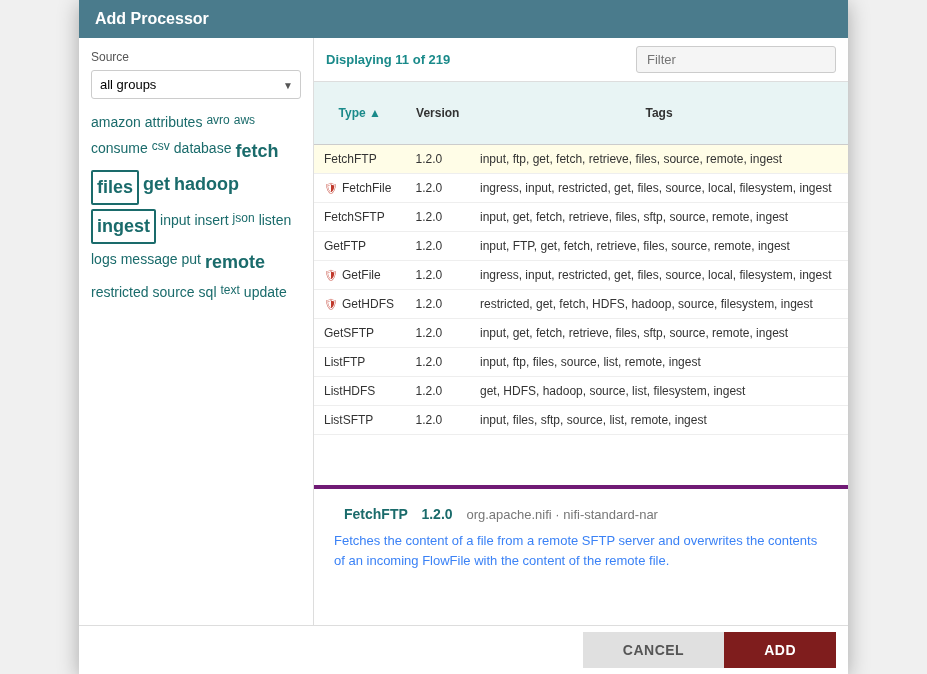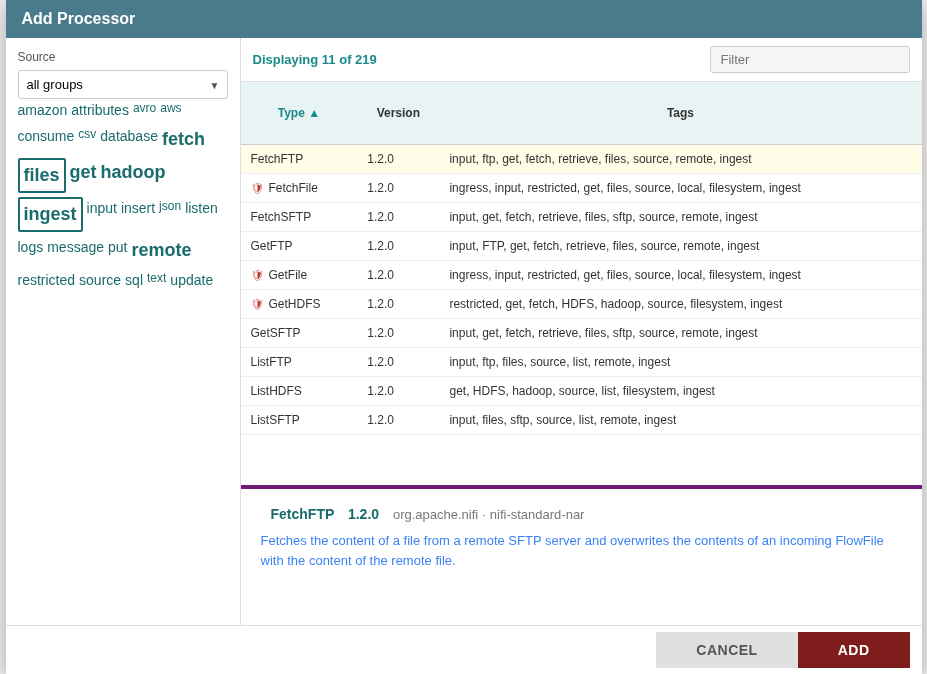--- a/index.html
+++ b/index.html
@@ -6,21 +6,21 @@
     body {
       font-family: Arial, sans-serif;
       font-size: 13px;
       background: #f0f0f0;
       display: flex;
       justify-content: center;
       align-items: center;
       min-height: 100vh;
     }
     .dialog {
-      width: 916px;
+      width: 769px;
       height: 674px;
       background: #fff;
       display: flex;
       flex-direction: column;
       box-shadow: 0 4px 20px rgba(0,0,0,0.3);
     }
     .dialog-header {
       background: #4a7b8c;
       color: #fff;
       padding: 10px 16px;
@@ -41,20 +41,21 @@
       border-right: 1px solid #ddd;
       overflow-y: auto;
     }
     .sidebar-label {
       font-size: 12px;
       color: #555;
       margin-bottom: 6px;
     }
     .source-select-wrapper {
       position: relative;
+      margin-bottom: 12px;
     }
     .source-select-wrapper::after {
       content: '▼';
       font-size: 10px;
       color: #555;
       position: absolute;
       right: 8px;
       top: 50%;
       transform: translateY(-50%);
       pointer-events: none;

